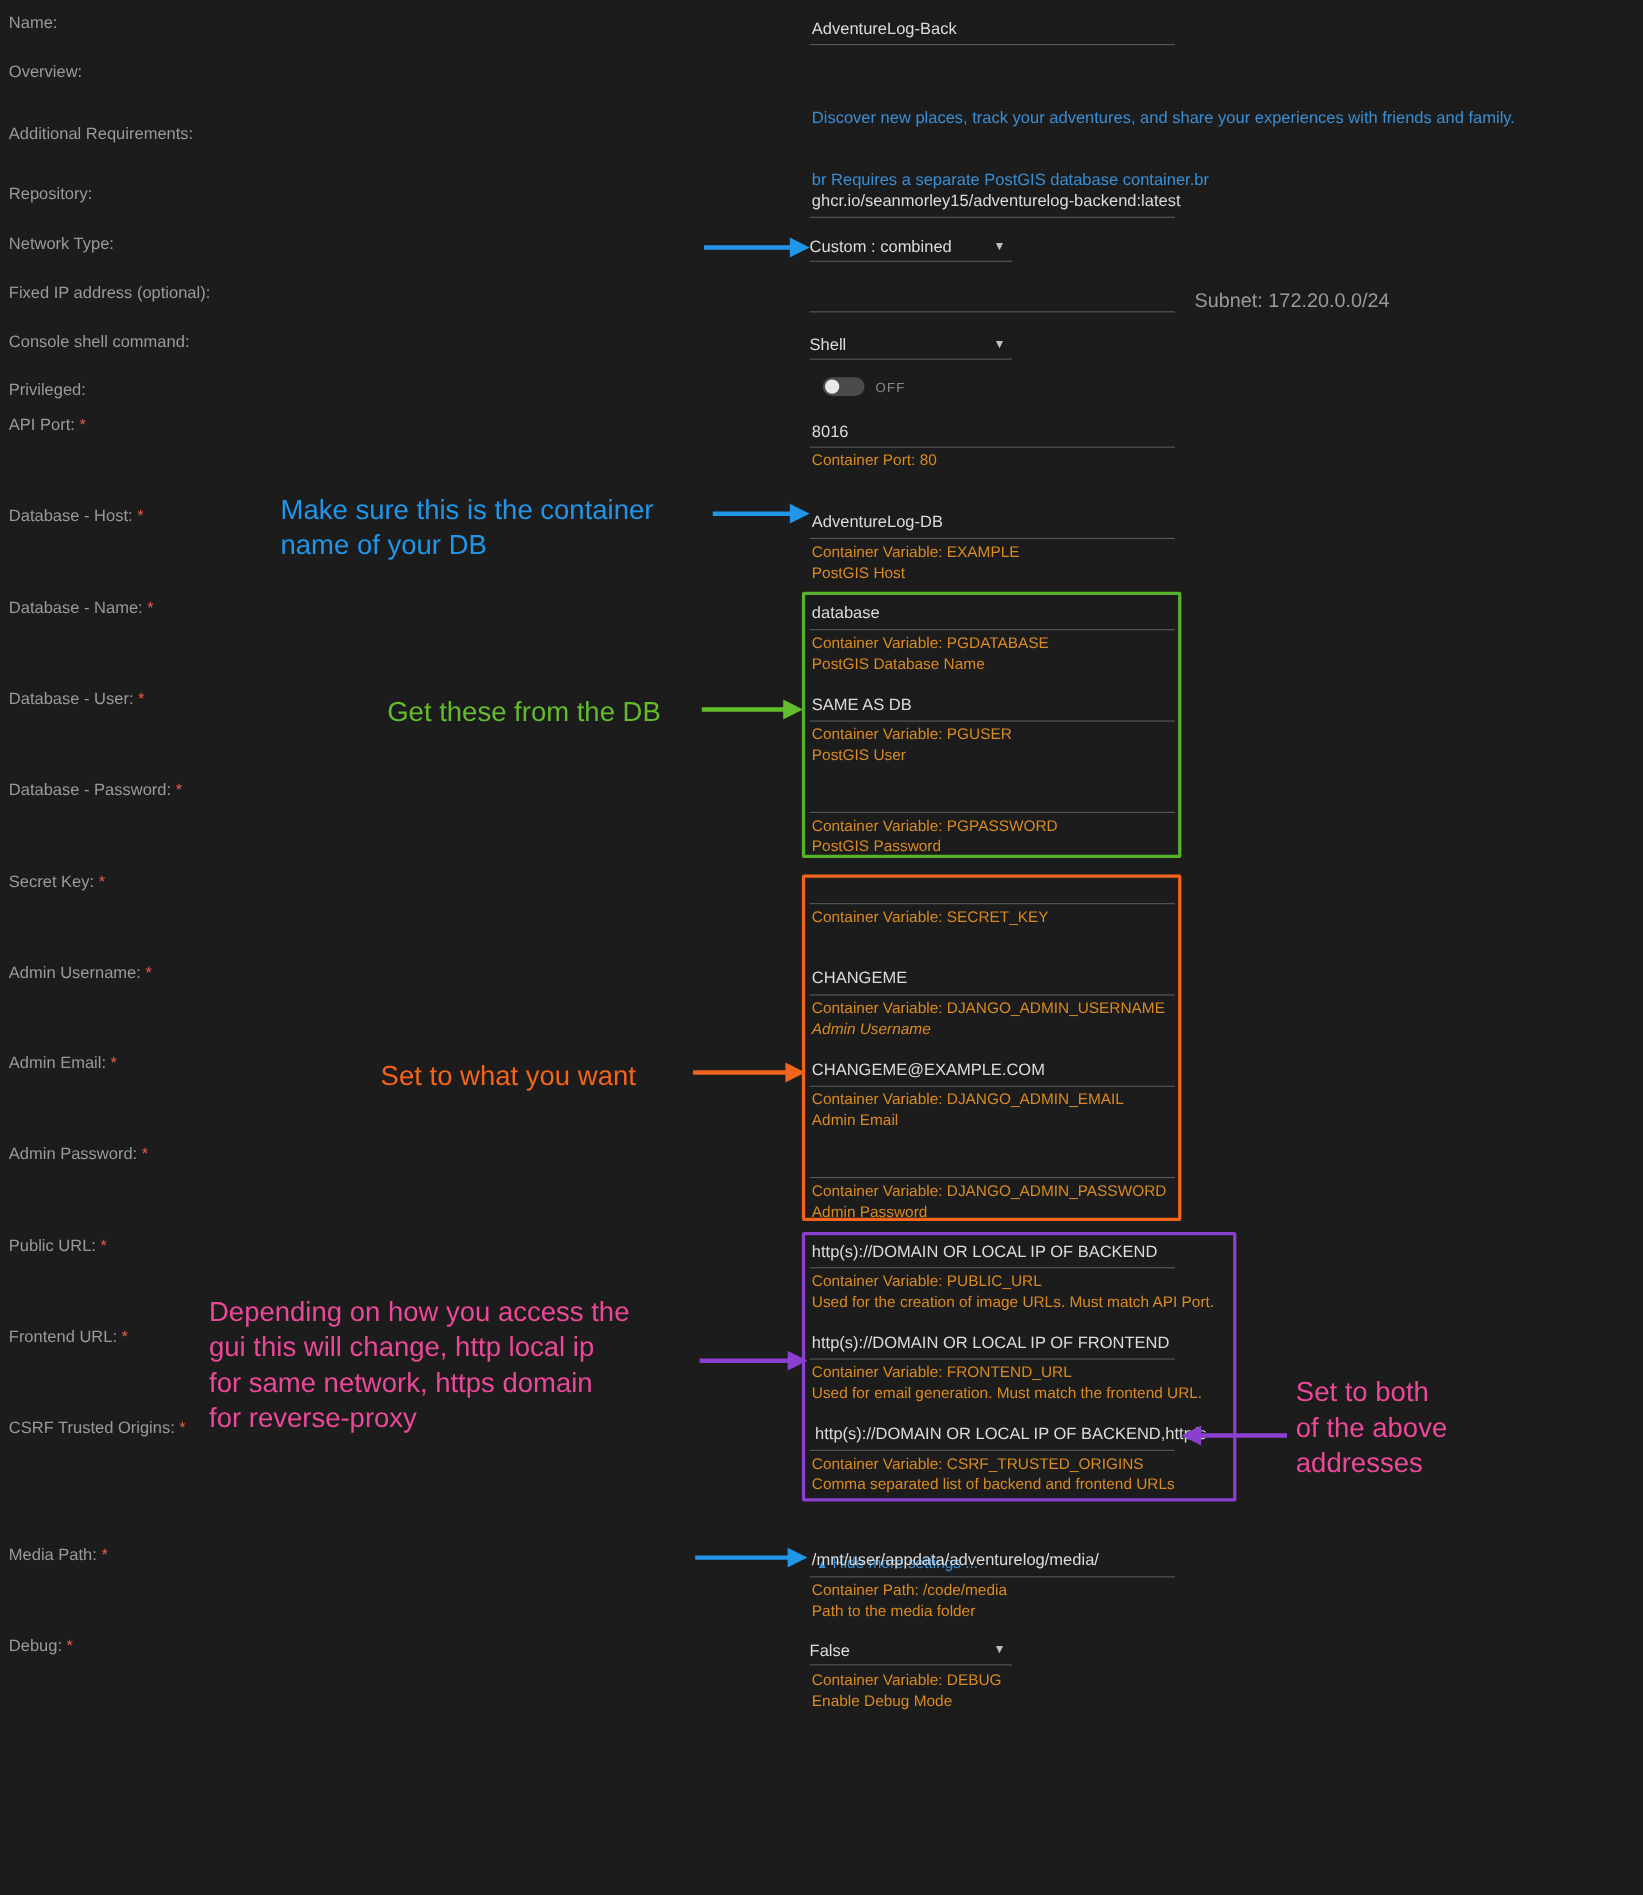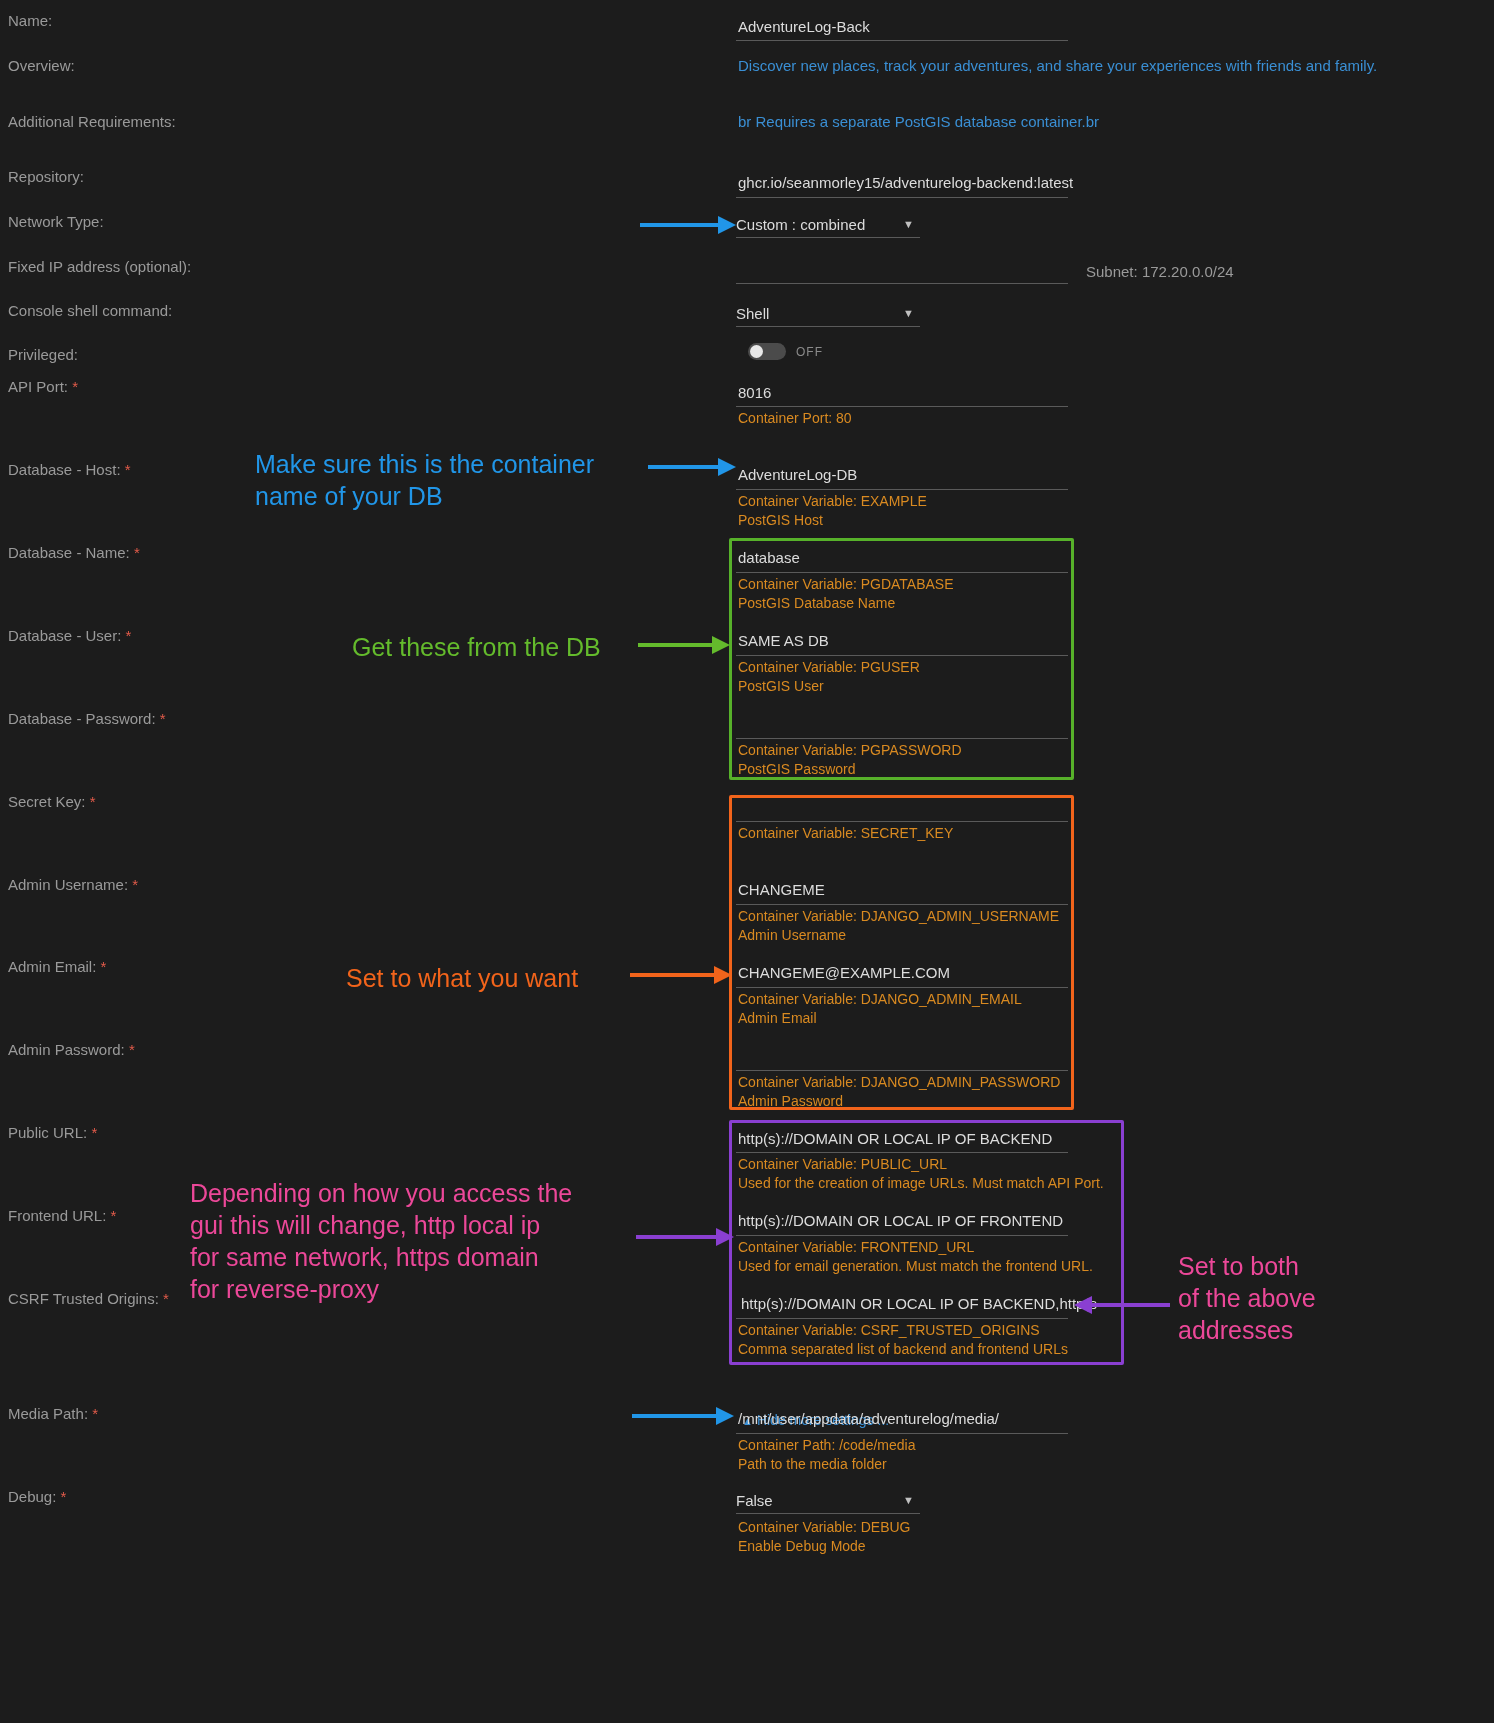--- a/index.html
+++ b/index.html
@@ -36,24 +36,25 @@
     position: absolute;
     font-size: 14px;
     color: #d98a21;
     white-space: nowrap;
   }
   .blue-text {
     position: absolute;
     font-size: 15px;
     color: #3a8fd4;
     white-space: nowrap;
+    margin-top: 42px;
   }
   .grey-note {
     position: absolute;
-    font-size: 15px;
+    font-size: 18px;
     color: #9a9a9a;
     white-space: nowrap;
   }
 
   
   .select {
     position: absolute;
     border-bottom: 1px solid #5a5a5a;
     font-size: 15px;
     color: #dcdcdc;
@@ -199,21 +200,21 @@
   <div class="helper" style="left:738px; top:761px;">PostGIS Password</div>
 
   <div class="box orange" style="left:729px; top:795px; width:345px; height:315px;"></div>
 
   <div class="underline" style="left:736px; top:821px; width:332px;"></div>
   <div class="helper" style="left:738px; top:825px;">Container Variable: SECRET_KEY</div>
 
   <div class="field-value" style="left:738px; top:881px;">CHANGEME</div>
   <div class="underline" style="left:736px; top:904px; width:332px;"></div>
   <div class="helper" style="left:738px; top:908px;">Container Variable: DJANGO_ADMIN_USERNAME</div>
-  <div class="helper" style="left:738px; top:927px;">Admin Username</div>
+  <div class="helper" style="left:738px; top:927px;font-style:italic;">Admin Username</div>
 
   <div class="field-value" style="left:738px; top:964px;">CHANGEME@EXAMPLE.COM</div>
   <div class="underline" style="left:736px; top:987px; width:332px;"></div>
   <div class="helper" style="left:738px; top:991px;">Container Variable: DJANGO_ADMIN_EMAIL</div>
   <div class="helper" style="left:738px; top:1010px;">Admin Email</div>
 
   <div class="underline" style="left:736px; top:1070px; width:332px;"></div>
   <div class="helper" style="left:738px; top:1074px;">Container Variable: DJANGO_ADMIN_PASSWORD</div>
   <div class="helper" style="left:738px; top:1093px;">Admin Password</div>
 

